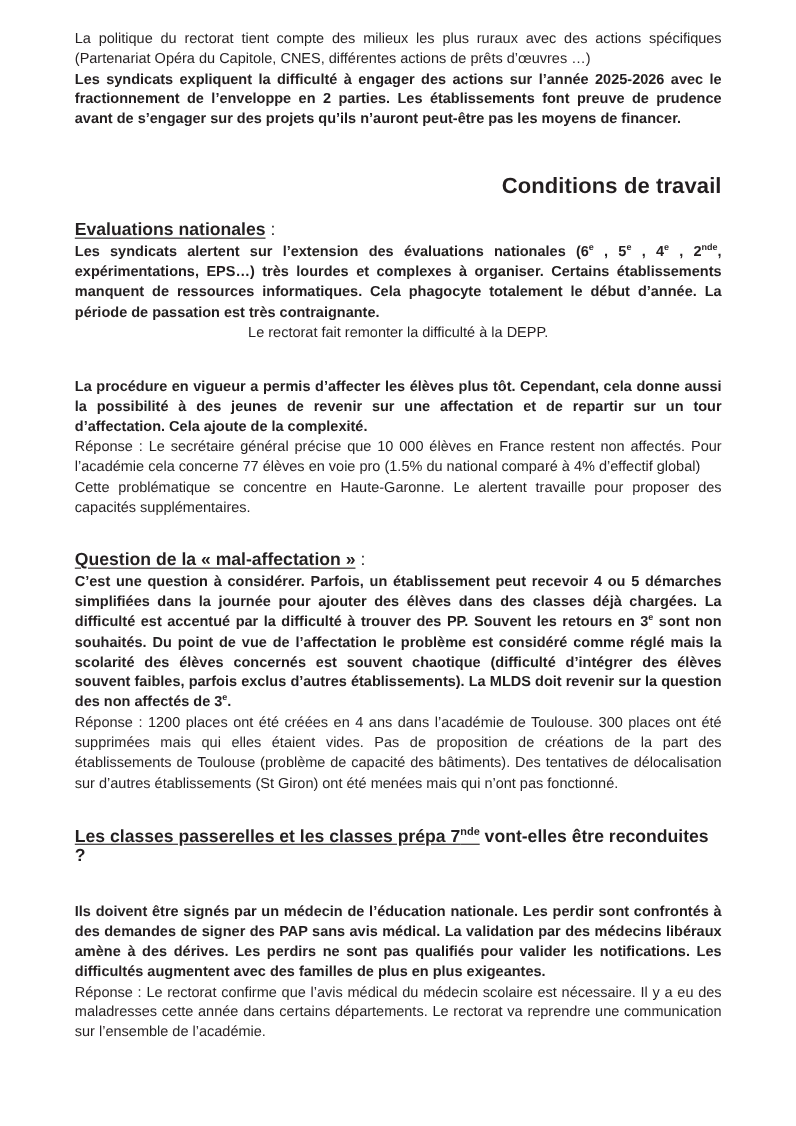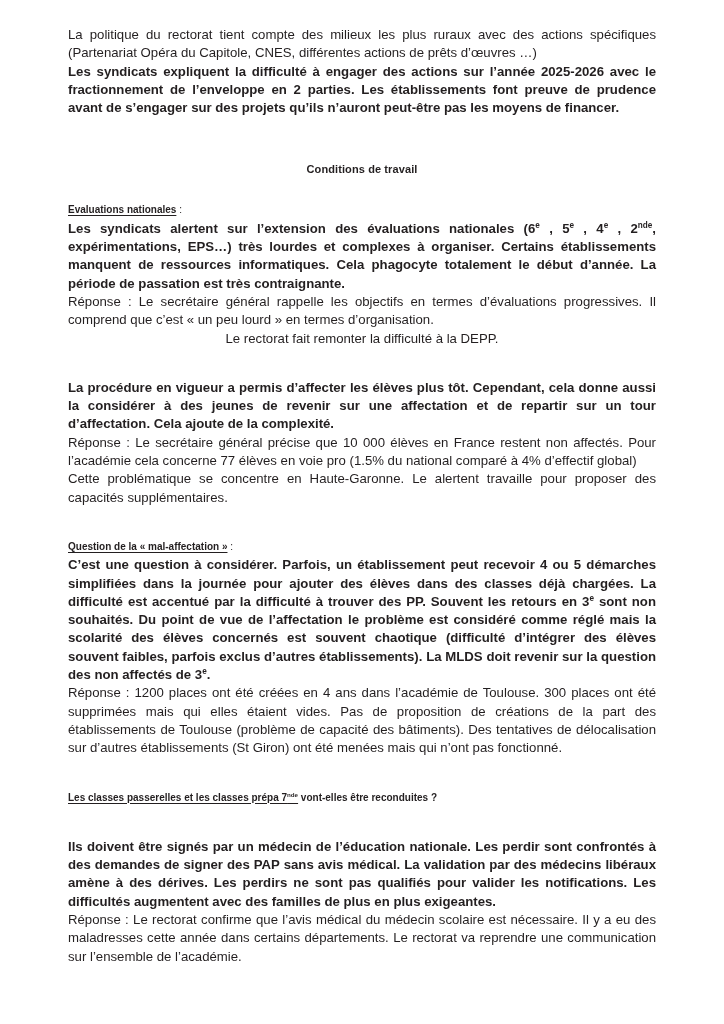--- a/index.html
+++ b/index.html
@@ -37,31 +37,31 @@
   }
   p.reg { font-weight: 400; }
   p.bold { font-weight: 700; }
 
   
   p.nojust { text-align: center; }
 
   
   .section-title {
     margin: 0;
-    font-size: 11px;
+    font-size: 20px;
     font-weight: 700;
     line-height: 20px;
     letter-spacing: .1px;
-    text-align: center;
+    text-align: right;
   }
 
   
   .sub-head {
     margin: 0;
-    font-size: 10px;
+    font-size: 16px;
     line-height: 18.3px;
     font-weight: 700;
     text-align: left;
   }
   .sub-head .u {
     text-decoration: underline;
     text-underline-offset: 2px;
   }
   .sub-head .plain {
     font-weight: 400;
@@ -91,26 +91,25 @@
     <h2 class="section-title">Conditions de travail</h2>
 
     <div class="gap-md"></div>
 
     <p class="sub-head">
       <span class="u">Evaluations nationales</span><span class="plain"> :</span>
     </p>
     <p class="bold">
       <span>Les syndicats alertent sur l’extension des évaluations nationales (6</span><sup>e</sup><span> , 5</span><sup>e</sup><span> , 4</span><sup>e</sup><span> , 2</span><sup>nde</sup><span>, expérimentations, EPS…) très lourdes et complexes à organiser. Certains établissements manquent de ressources informatiques. Cela phagocyte totalement le début d’année. La période de passation est très contraignante.</span>
     </p>
-    <p class="reg">Réponse : Le secrétaire général rappelle les objectifs en termes d’évaluations progressives. Il comprend que c’est « un peu lourd » en termes d’organisation.</p>
     <p class="reg nojust">Le rectorat fait remonter la difficulté à la DEPP.</p>
 
     <div class="gap-lg"></div>
 
-    <p class="bold">La procédure en vigueur a permis d’affecter les élèves plus tôt. Cependant, cela donne aussi la considérer à des jeunes de revenir sur une affectation et de repartir sur un tour d’affectation. Cela ajoute de la complexité.</p>
+    <p class="bold">La procédure en vigueur a permis d’affecter les élèves plus tôt. Cependant, cela donne aussi la possibilité à des jeunes de revenir sur une affectation et de repartir sur un tour d’affectation. Cela ajoute de la complexité.</p>
     <p class="reg">Réponse : Le secrétaire général   précise que 10 000 élèves en France restent non affectés. Pour l’académie cela concerne  77 élèves en  voie pro (1.5% du national  comparé à 4% d’effectif global)</p>
     <p class="reg">Cette problématique se concentre en Haute-Garonne. Le alertent travaille pour proposer des capacités supplémentaires.</p>
 
     <div class="gap-lg"></div>
 
     <p class="sub-head">
       <span class="u">Question de la « mal-affectation »</span><span class="plain"> :</span>
     </p>
     <p class="bold">
       <span>C’est une question à considérer. Parfois, un établissement peut recevoir 4 ou 5 démarches simplifiées dans la journée pour ajouter des élèves dans des classes déjà chargées. La difficulté est accentué par la difficulté à trouver des PP. Souvent les retours en 3</span><sup>e</sup><span> sont non souhaités. Du point de vue de l’affectation le problème est considéré comme réglé mais la scolarité des élèves concernés est souvent chaotique (difficulté d’intégrer des élèves souvent faibles, parfois exclus d’autres établissements). La MLDS doit revenir sur la question des non affectés de 3</span><sup>e</sup><span>.</span>

